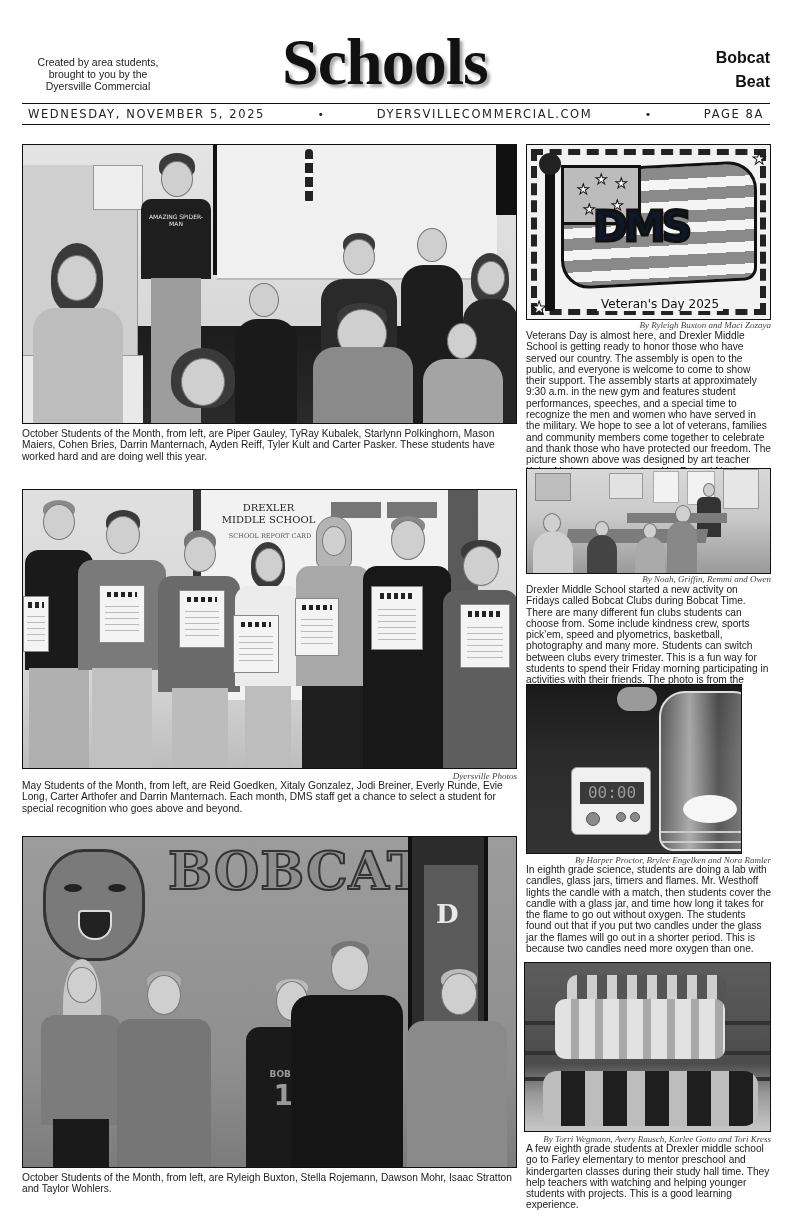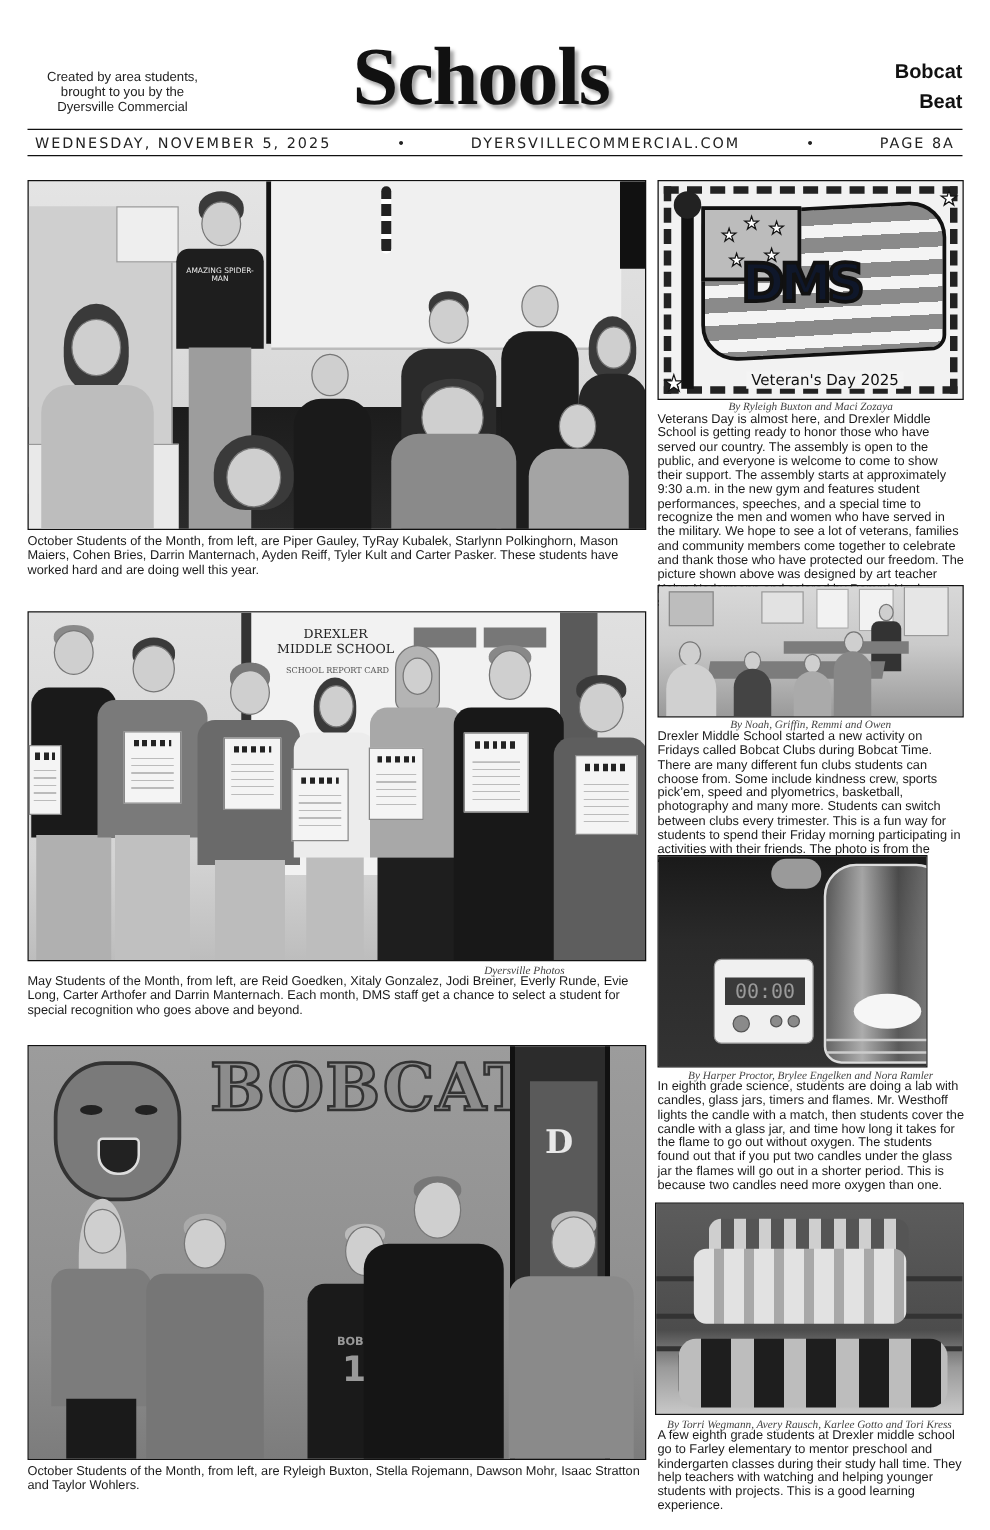--- a/index.html
+++ b/index.html
@@ -46,21 +46,21 @@
       background: repeating-linear-gradient(90deg, #222 0 4px, #f4f4f4 4px 7px); }
     .cert::after { content: ""; position: absolute; left: 12%; right: 12%; top: 35%; bottom: 12%;
       background: repeating-linear-gradient(180deg, #bbb 0 1px, transparent 1px 6px); }
 
     .caption {
       position: absolute; font-family: "Liberation Sans", sans-serif;
       font-size: 10.2px; line-height: 11.4px; color: #1a1a1a;
     }
     .credit {
       position: absolute; font-family: "Liberation Serif", serif; font-style: italic;
-      font-size: 9px; line-height: 10px; color: #444; text-align: center;
+      font-size: 9px; line-height: 10px; color: #444; text-align: right;
     }
     .article {
       position: absolute; font-family: "Liberation Sans", sans-serif;
       font-size: 10.2px; line-height: 11.3px; color: #1a1a1a;
     }
 
     
     .vet-art { background: #f2f2f2; }
     .vet-border { position: absolute; inset: 4px; border: 6px dashed #222; }
     .vet-flag { position: absolute; left: 34px; top: 20px; width: 196px; height: 120px;

